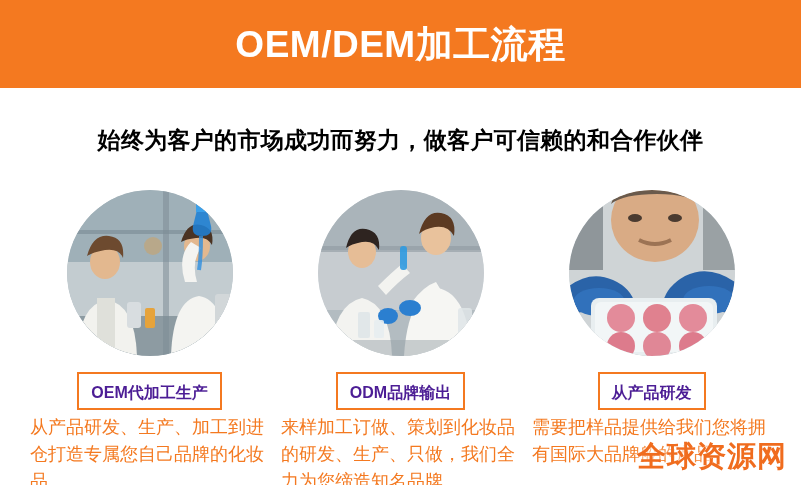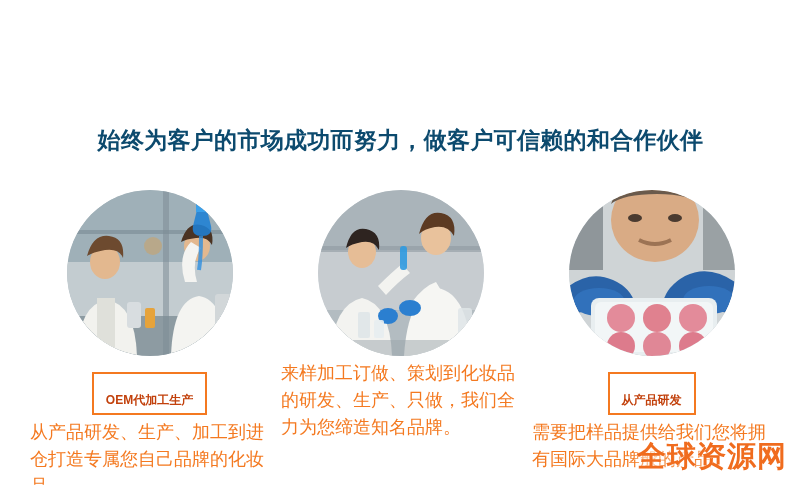--- a/index.html
+++ b/index.html
@@ -40,21 +40,21 @@
     line-height: 1;
     white-space: nowrap;
   }
   
   .subtitle {
     position: absolute;
     left: 0;
     top: 125px;
     width: 801px;
     text-align: center;
-    color: #0c4a6e;
+    color: #000000;
     font-size: 23px;
     font-weight: bold;
     letter-spacing: 0.3px;
     white-space: nowrap;
   }
   
   .columns {
     position: absolute;
     left: 0;
     top: 190px;
@@ -80,23 +80,23 @@
   }
   .photo svg {
     display: block;
     width: 166px;
     height: 166px;
   }
   
   .label-box {
     margin-top: 16px;
     border: 2px solid #f47920;
-    padding: 20px 12px 6px 12px;
-    color: #c2410c;
-    font-size: 12px;
+    padding: 10px 12px 6px 12px;
+    color: #4c1d95;
+    font-size: 16px;
     font-weight: bold;
     white-space: nowrap;
     line-height: 1.1;
     background: transparent;
   }
   .desc {
     margin-top: 4px;
     color: #f47920;
     font-size: 18px;
     line-height: 1.5;
@@ -114,20 +114,23 @@
     font-weight: bold;
     letter-spacing: 1px;
     text-shadow: 0 0 3px rgba(255,255,255,0.85), 0 0 6px rgba(255,255,255,0.7);
   }
 </style>
 </head>
 <body>
 
 <div class="page">
 
+  <div class="banner">
+    <div class="banner-title">OEM/DEM加工流程</div>
+  </div>
 
   <div class="subtitle">始终为客户的市场成功而努力，做客户可信赖的和合作伙伴</div>
 
   <div class="columns">
 
     <div class="col">
       <div class="photo">
         <svg viewBox="0 0 166 166" xmlns="http://www.w3.org/2000/svg">
           <defs>
             <clipPath id="c1">
@@ -200,20 +203,21 @@
             <ellipse cx="92" cy="118" rx="11" ry="8" fill="#2b7fd0"></ellipse>
             <ellipse cx="70" cy="126" rx="10" ry="8" fill="#2b7fd0"></ellipse>
 
             <rect x="40" y="122" width="12" height="26" rx="2" fill="#dfe5e8" opacity="0.9"></rect>
             <rect x="56" y="130" width="10" height="18" rx="2" fill="#e7edef" opacity="0.9"></rect>
             <rect x="140" y="118" width="14" height="30" rx="3" fill="#dfe5e8" opacity="0.85"></rect>
             <rect x="0" y="150" width="166" height="16" fill="#9aa4aa" opacity="0.5"></rect>
           </g>
         </svg>
       </div>
+      <div class="label-box">ODM品牌输出</div>
       <div class="desc">来样加工订做、策划到化妆品的研发、生产、只做，我们全力为您缔造知名品牌。</div>
     </div>
 
     <div class="col">
       <div class="photo">
         <svg viewBox="0 0 166 166" xmlns="http://www.w3.org/2000/svg">
           <defs>
             <clipPath id="c3">
                 <circle cx="83" cy="83" r="83"></circle>
               </clipPath>

